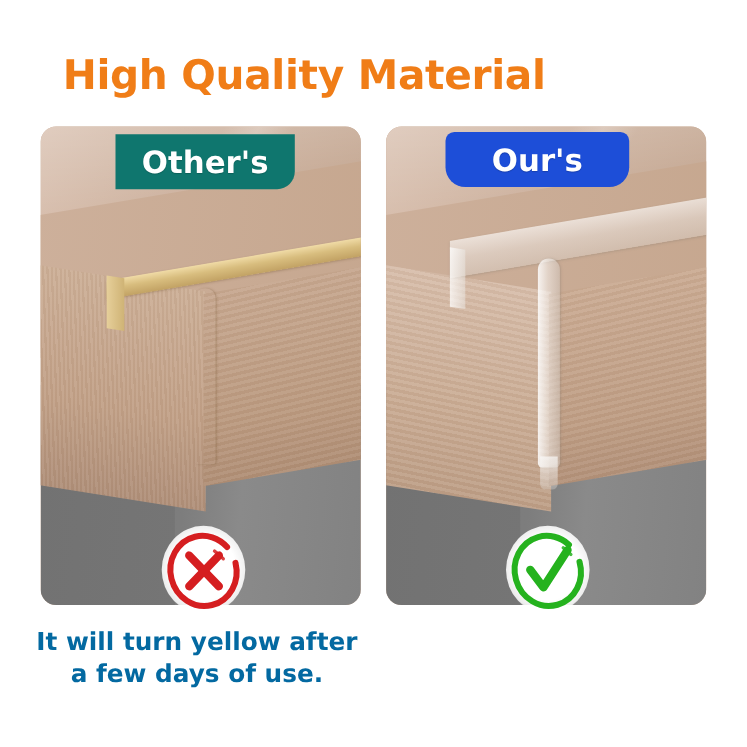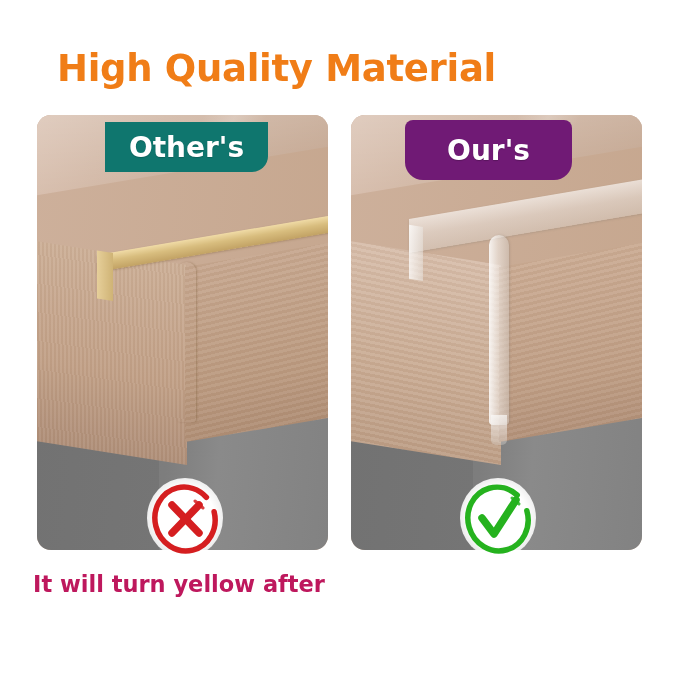--- a/index.html
+++ b/index.html
@@ -229,22 +229,22 @@
     width: 163px;
     height: 50px;
     background: #0f766e;
     border-radius: 0 0 16px 0;
     text-shadow: 0 1px 1px rgba(0,0,0,0.18);
   }
   .badge-our {
     left: 405px;
     top: 120px;
     width: 167px;
-    height: 60px;
-    background: #701a75;
+    height: 50px;
+    background: #1d4ed8;
     border-radius: 8px 8px 18px 18px;
     text-shadow: 0 1px 1px rgba(0,0,0,0.2);
   }
 
   
   .mark {
     position: absolute;
     width: 76px;
     height: 80px;
   }
@@ -261,21 +261,21 @@
   
   .caption {
     position: absolute;
     top: 570px;
     width: 300px;
     text-align: center;
     font-family: "DejaVu Sans", sans-serif;
     font-size: 22.5px;
     font-weight: bold;
     line-height: 1.28;
-    color: #be185d;
+    color: #0369a1;
   }
   .caption.left  { left: 29px; }
   .caption.right { left: 347px; }
   .caption .l2 { display: block; }
 </style>
 </head>
 <body>
 
 <div id="stage">
 
@@ -326,16 +326,17 @@
     <div class="halo"></div>
     <svg viewBox="0 0 76 80" width="76" height="80" aria-hidden="true">
       <ellipse cx="38" cy="41" rx="30" ry="32" fill="none" stroke="#25b21e" stroke-width="5.5" stroke-linecap="round" stroke-dasharray="176 28" transform="rotate(-16 38 41)"></ellipse>
       <path d="M22 40 L34 56 L56 22" stroke="#25b21e" stroke-width="7.5" stroke-linecap="round" stroke-linejoin="round" fill="none"></path>
       <path d="M52 20 L59 26" stroke="#25b21e" stroke-width="3" stroke-linecap="round" fill="none" opacity="0.85"></path>
     </svg>
   </div>
 
   <div class="caption left">
     <span>It will turn yellow after</span>
+    <span class="l2">a few days of use.</span>
   </div>
 
 
 </div>
 
 </body></html>

